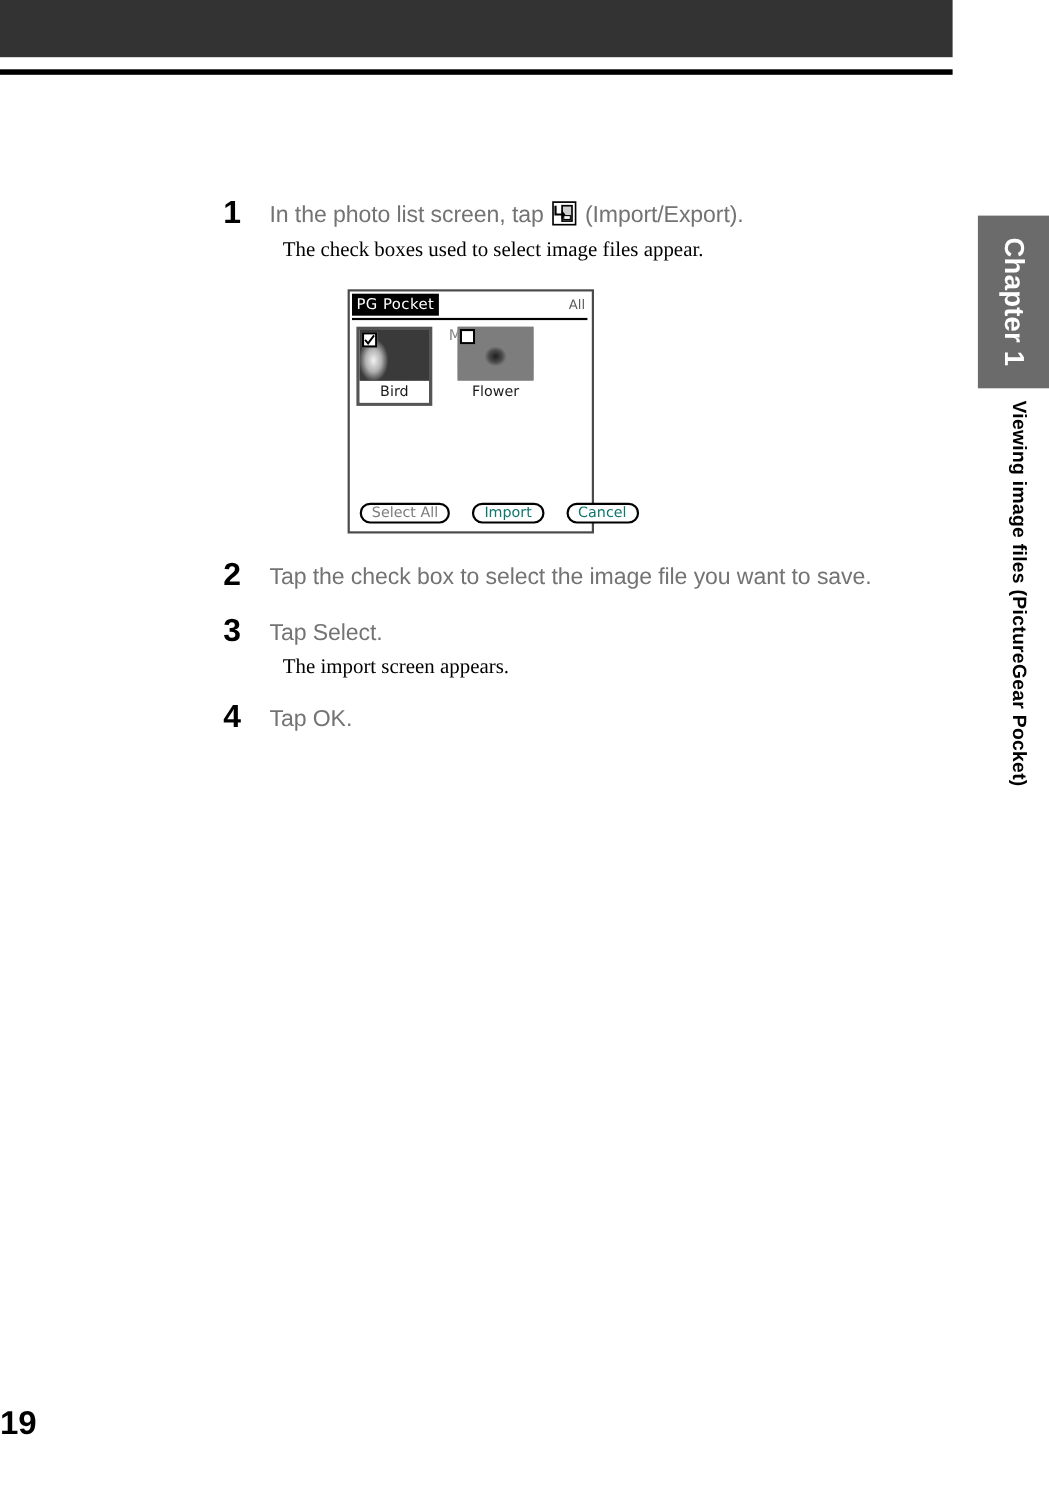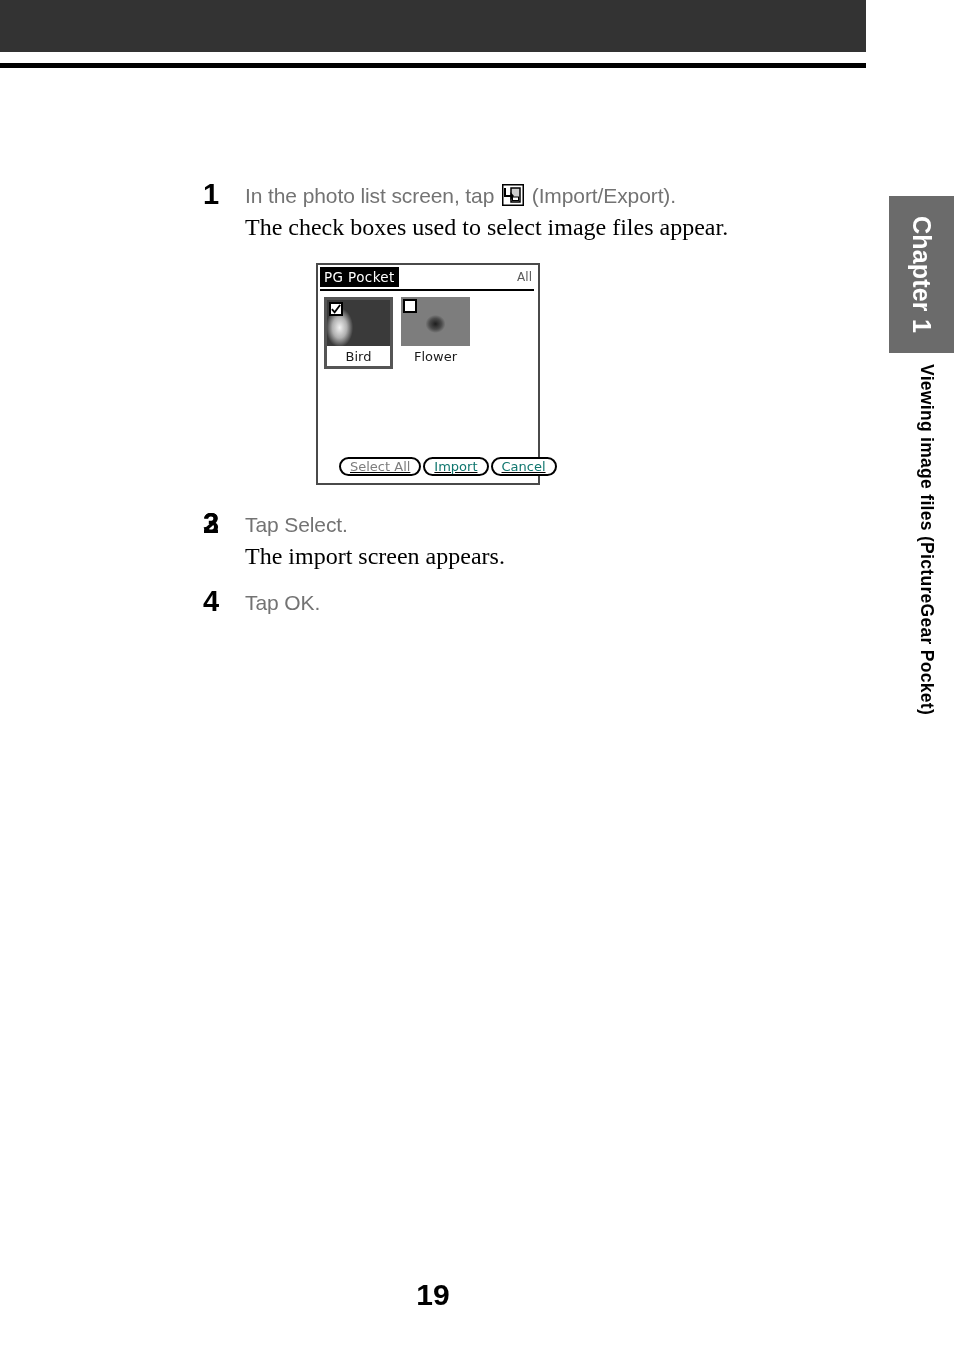--- a/index.html
+++ b/index.html
@@ -119,25 +119,26 @@
   }
   .step-title {
     font-size: 21px;
     line-height: 28.5px;
     color: #737373;
     font-weight: normal;
     letter-spacing: -0.1px;
   }
   .step-body {
     font-family: "Liberation Serif", serif;
-    font-size: 24px;
+    font-size: 19px;
     line-height: 27.5px;
     color: #000000;
     margin-top: 3px;
     max-width: 615px;
+    margin-left: 12px;
   }
 
   .icon-inline {
     display: inline-block;
     vertical-align: -3px;
     width: 22px;
     height: 22px;
     margin: 0 2px;
   }
 
@@ -190,21 +191,21 @@
     line-height: 19px;
     color: #5a5a5a;
     font-family: "DejaVu Sans", sans-serif;
   }
 
   .pda-grid {
     position: absolute;
     left: 6px;
     top: 32px;
     display: flex;
-    gap: 8px;
+    gap: 23px;
     justify-content: flex-end;
   }
   .thumb-cell {
     width: 69px;
   }
   .thumb-cell.selected {
     border: 3px solid #555555;
     width: 63px;
   }
   .thumb-img {
@@ -259,25 +260,24 @@
     color: #1a1a1a;
     font-family: "DejaVu Sans", sans-serif;
     padding-top: 1px;
   }
   .thumb-cell.selected .thumb-label {
     background: #ffffff;
   }
 
   .pda-buttons {
     position: absolute;
-    left: 21px;
+    left: 9px;
     bottom: 7px;
     display: flex;
-    gap: 2px;
-    text-decoration: underline;
+    gap: 20px;
   }
   .pda-btn {
     border: 2px solid #000000;
     border-radius: 11px;
     height: 19px;
     line-height: 16px;
     font-size: 13px;
     font-family: "DejaVu Sans", sans-serif;
     padding: 0 9px;
     background: #ffffff;
@@ -288,21 +288,21 @@
   .pda-btn.dim {
     color: #7d7d7d;
   }
 
   
   .page-number {
     position: absolute;
     left: 0;
     top: 1278px;
     width: 866px;
-    text-align: center;
+    text-align: left;
     font-size: 30px;
     font-weight: bold;
     color: #000000;
   }
 </style>
 </head>
 <body>
 
 <div class="header-bar"></div>
 <div class="header-rule"></div>
@@ -365,20 +365,21 @@
           <div class="pda-btn">Import</div>
           <div class="pda-btn">Cancel</div>
         </div>
 
       </div>
     </div>
   </div>
 
   <div class="step">
     <div class="step-num">2</div>
+    <div class="step-title">Tap the check box to select the image file you want to save.</div>
   </div>
 
   <div class="step" style="margin-top:22px;">
     <div class="step-num">3</div>
     <div class="step-title">Tap Select.</div>
     <div class="step-body">The import screen appears.</div>
   </div>
 
   <div class="step" style="margin-top:19px;">
     <div class="step-num">4</div>

